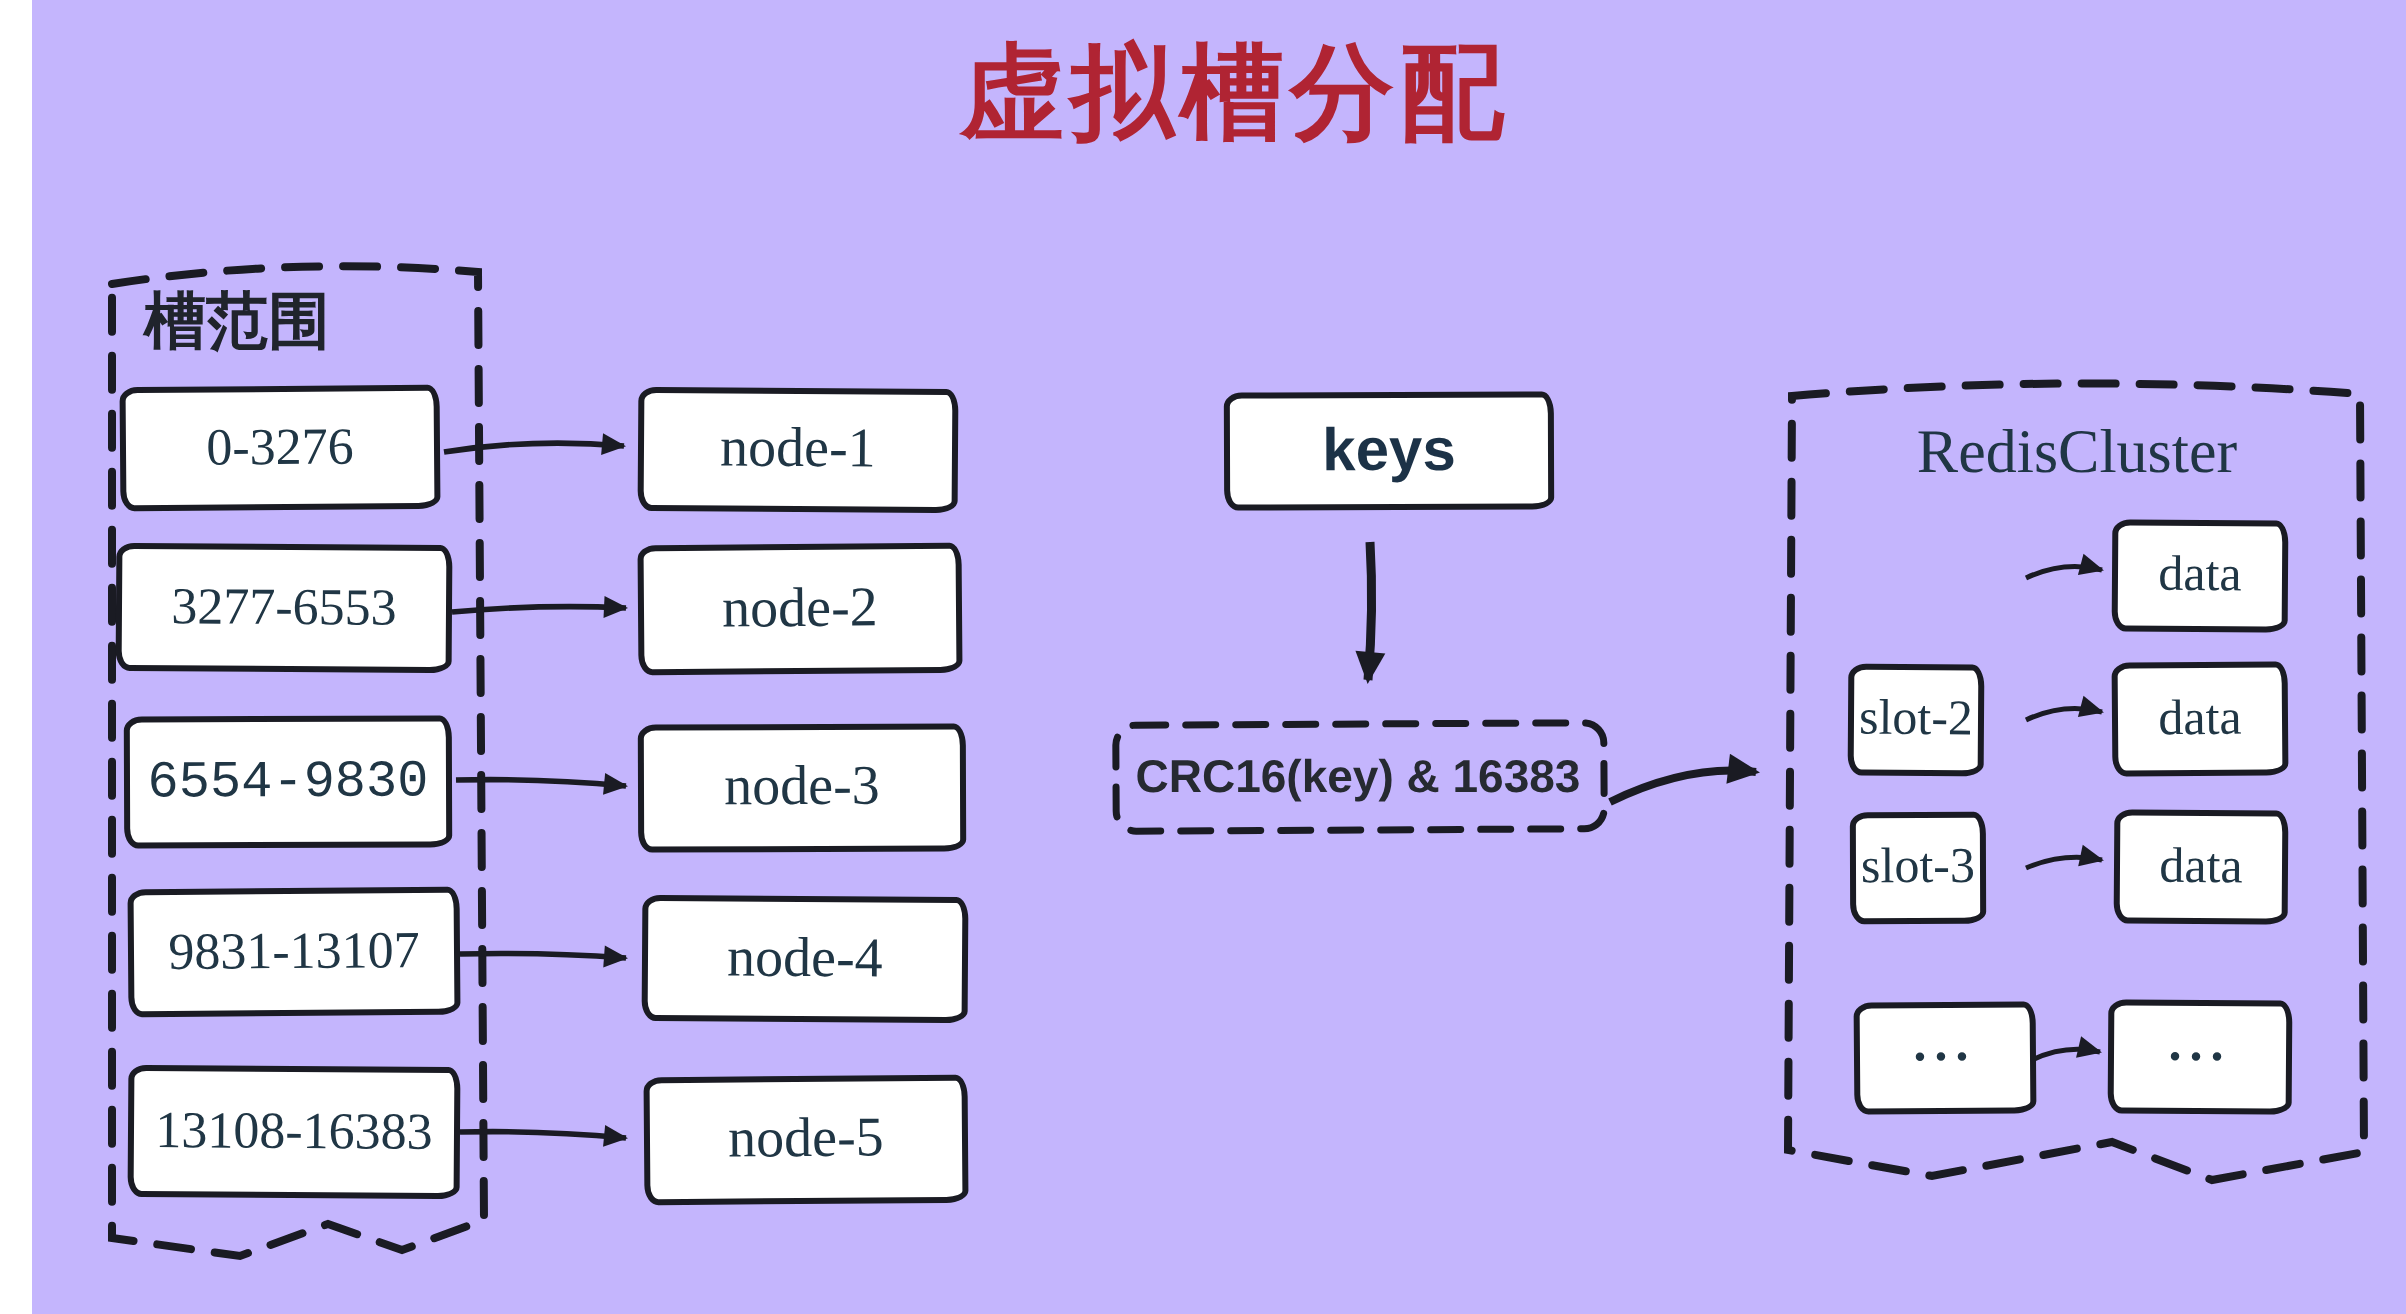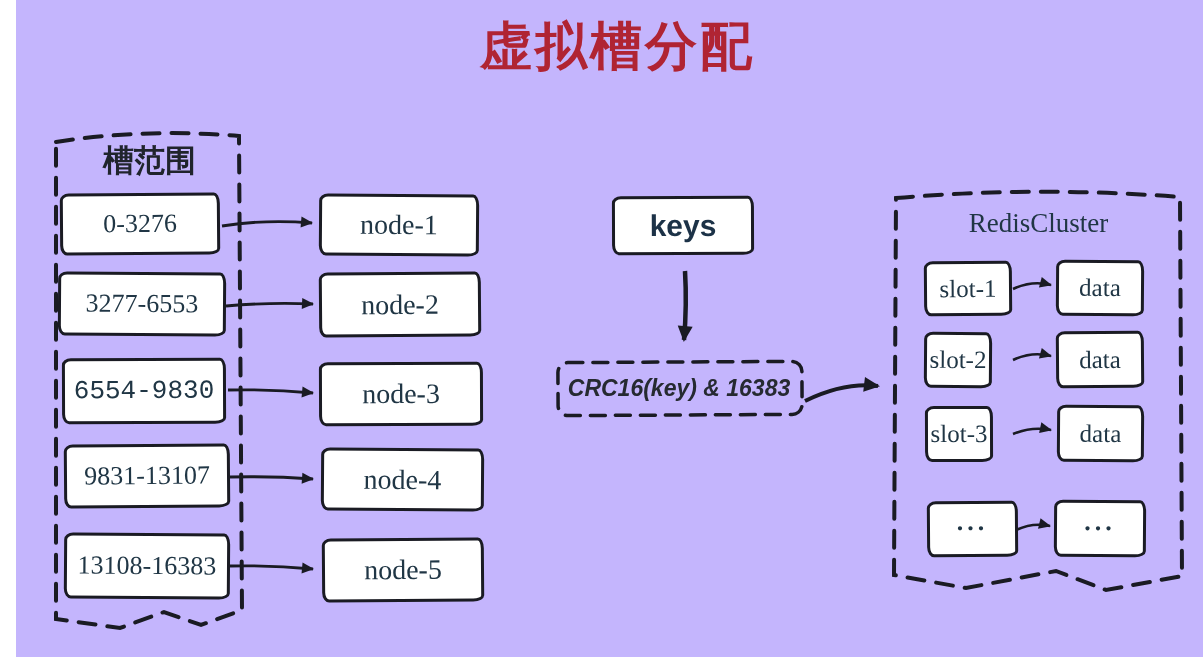--- a/index.html
+++ b/index.html
@@ -14,24 +14,24 @@
        border-radius:9px 6px 11px 7px / 7px 11px 6px 10px;
        color:#203645;font-family:"Liberation Serif",serif;box-sizing:border-box;}
   .range{font-size:26px;}
   .node{font-size:28px;}
   .keys{font-size:30px;font-weight:700;font-family:"Liberation Sans",sans-serif;color:#1c3247;}
   .slot,.data{font-size:25px;}
   .dots{font-weight:700;letter-spacing:4px;font-size:26px;}
   .dots span{display:inline-block;transform:translateY(-7px);}
   .crc-label{position:absolute;left:540px;top:362px;width:246px;height:53px;
        display:flex;align-items:center;justify-content:center;
-       font-size:23px;font-weight:700;color:#262a31;font-family:"Liberation Sans",sans-serif;font-style:italic;}
+       font-size:23px;font-weight:700;color:#262a31;font-family:"Liberation Sans",sans-serif;}
   .panel-label{position:absolute;font-weight:700;color:#20242c;}
-  .label-cjk{left:56px;top:140px;width:124px;text-align:right;font-size:31px;}
-  .label-rc{left:920px;top:208px;width:205px;text-align:center;font-size:27px;font-weight:400;
+  .label-cjk{left:56px;top:140px;width:124px;text-align:left;font-size:31px;}
+  .label-rc{left:920px;top:208px;width:205px;text-align:center;font-size:31px;font-weight:400;
        font-family:"Liberation Serif",serif;color:#203645;}
   .w1{transform:rotate(-0.45deg);}
   .w2{transform:rotate(0.4deg);}
   .w3{transform:rotate(-0.2deg);}
 </style>
 </head>
 <body>
 
 <div class="stage">
 
@@ -76,27 +76,26 @@
   <div class="box range w3" style="left:46px;top:358px;width:164px;height:66px;font-family:Liberation Mono, monospace;">6554-9830</div>
   <div class="box range w1" style="left:48px;top:444px;width:166px;height:64px;">9831-13107</div>
   <div class="box range w2" style="left:48px;top:533px;width:166px;height:66px;">13108-16383</div>
 
   <div class="box node w2" style="left:303px;top:194px;width:160px;height:62px;">node-1</div>
   <div class="box node w1" style="left:303px;top:272px;width:162px;height:65px;">node-2</div>
   <div class="box node w3" style="left:303px;top:362px;width:164px;height:64px;text-align:right;">node-3</div>
   <div class="box node w2" style="left:305px;top:448px;width:163px;height:63px;">node-4</div>
   <div class="box node w1" style="left:306px;top:538px;width:162px;height:64px;">node-5</div>
 
-  <div class="box keys w3" style="left:596px;top:196px;width:142px;height:59px;">keys</div>
+  <div class="box keys w3" style="left:596px;top:196px;width:165px;height:59px;">keys</div>
 
   <div class="crc-label">CRC16(key) &amp; 16383</div>
 
   <div class="panel-label label-rc">RedisCluster</div>
 
-  <div class="box slot w1" style="left:908px;top:261px;width:88px;height:55px;">slot-1</div>
   <div class="box data w2" style="left:1040px;top:260px;width:88px;height:56px;">data</div>
 
   <div class="box slot w2" style="left:908px;top:332px;width:68px;height:56px;">slot-2</div>
   <div class="box data w1" style="left:1040px;top:331px;width:88px;height:57px;">data</div>
 
   <div class="box slot w3" style="left:909px;top:406px;width:68px;height:56px;">slot-3</div>
   <div class="box data w2" style="left:1041px;top:405px;width:87px;height:57px;">data</div>
 
   <div class="box slot dots w1" style="left:911px;top:501px;width:91px;height:56px;">
       <span>...</span>

